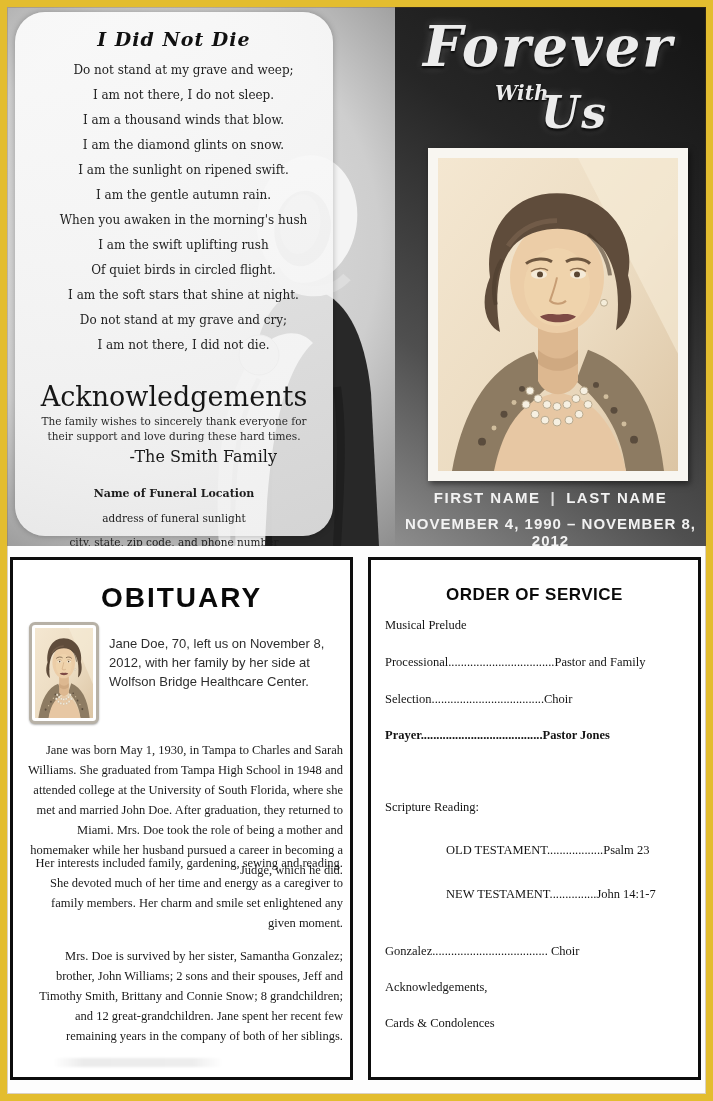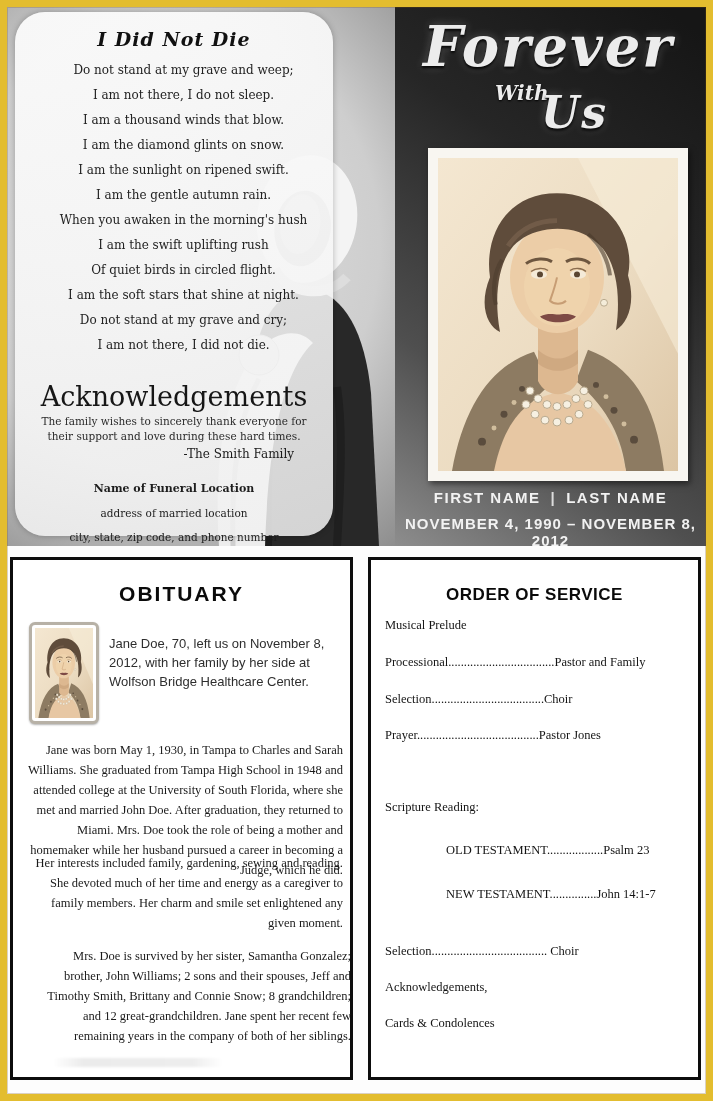--- a/index.html
+++ b/index.html
@@ -44,22 +44,22 @@
     font-size:12px; color:#222;padding-left:19px;
   }
   .ack-heading {
     margin-top:23px; font-family:"DejaVu Serif", serif; font-size:27px; color:#161616;
   }
   .ack-message {
     margin-top:2px; padding:0 16px; font-family:"DejaVu Serif", serif;
     font-size:10.5px; line-height:14.5px; color:#2a2a2a;
   }
   .ack-signature {
-    margin-top:4px; padding-right:39px; text-align:right;
-    font-family:"DejaVu Serif", serif; font-size:12px; color:#1a1a1a;
+    margin-top:4px; padding-right:56px; text-align:right;
+    font-family:"DejaVu Serif", serif; font-size:16px; color:#1a1a1a;
   }
   .location { margin-top:16px; }
   .location-name { height:24px; line-height:24px; font-family:"DejaVu Serif", serif; font-weight:bold; font-size:11px; }
   .location-line { height:24px; line-height:24px; font-family:"DejaVu Serif", serif; font-size:10.5px; }
 
   .cover-title { position:absolute; color:#ececec; font-family:"DejaVu Serif", serif; font-style:italic; }
   .cover-title.forever {
     left:28px; top:6px; font-size:56px; font-weight:bold; letter-spacing:2px;
     text-shadow: 0 2px 3px #000, 0 0 10px rgba(255,255,255,0.25);
   }
@@ -93,52 +93,52 @@
     position:absolute; top:11px; height:523px; box-sizing:border-box;
     border:3px solid #0d0d0d; background:#ffffff;
   }
   .obituary-box { left:3px; width:343px; }
   .order-box { left:361px; width:333px; }
 
   .box-title {
     position:absolute; left:0; width:100%; text-align:center;
     font-weight:bold; color:#0a0a0a;
   }
-  .obituary-box .box-title { top:22px; font-size:21px; letter-spacing:2px; }
+  .obituary-box .box-title { top:22px; font-size:28px; letter-spacing:2px; }
   .order-box  .box-title { top:25px; font-size:17px; letter-spacing:0.5px; }
 
   .obit-photo {
     position:absolute; left:16px; top:62px; width:58px; height:90px;
     background:#fff; padding:3px; border:3px solid #b7b1a6; border-radius:6px;
     box-shadow:0 1px 2px rgba(0,0,0,0.3);
   }
   .obit-photo svg { display:block; width:100%; height:100%; }
   .obit-intro {
     position:absolute; left:96px; top:74px; width:232px;
     font-size:13px; line-height:19px; color:#2e2e2e; text-align:left;
   }
   .obit-par {
     position:absolute; left:12px; width:318px; text-align:right;
     font-family:"Liberation Serif", serif; font-size:12.5px; line-height:20px; color:#1a1a1a;
   }
   .obit-p1 { top:180px; }
   .obit-p2 { top:293px; }
-  .obit-p3 { top:386px;margin-left:8px; }
+  .obit-p3 { top:386px; }
   .watermark {
     position:absolute; left:40px; top:498px; width:170px; height:9px;
     background: linear-gradient(90deg, rgba(0,0,0,0) 0%, rgba(0,0,0,0.08) 18%, rgba(0,0,0,0.07) 82%, rgba(0,0,0,0) 100%);
     filter: blur(1px); border-radius:4px;
   }
 
   .service-item {
     position:absolute; left:14px; width:305px; text-align:left;
     font-family:"Liberation Serif", serif; font-size:12.5px; color:#141414; white-space:nowrap;
   }
   .service-item.indent { left:75px; }
-  .si-0 { top:58px; }  .si-1 { top:95px; }  .si-2 { top:132px; } .si-3 { top:168px; }
+  .si-0 { top:58px; }  .si-1 { top:95px; }  .si-2 { top:132px; } .si-3 { top:168px;font-weight:bold; }
   .si-4 { top:240px; } .si-5 { top:283px; } .si-6 { top:327px; }
   .si-7 { top:384px; } .si-8 { top:420px; } .si-9 { top:456px; }
 </style>
 </head>
 <body>
 
 <svg width="0" height="0" style="position:absolute" aria-hidden="true">
   <defs>
     <linearGradient id="sepiaBg" x1="0" y1="0" x2="1" y2="1">
       <stop offset="0" stop-color="#f4e7d1"></stop>
@@ -260,21 +260,21 @@
             <div class="poem-line">Of quiet birds in circled flight.</div>
             <div class="poem-line">I am the soft stars that shine at night.</div>
             <div class="poem-line">Do not stand at my grave and cry;</div>
             <div class="poem-line">I am not there, I did not die.</div>
           </div>
           <div class="ack-heading">Acknowledgements</div>
           <div class="ack-message">The family wishes to sincerely thank everyone for their support and love during these hard times.</div>
           <div class="ack-signature">-The Smith Family</div>
           <div class="location">
             <div class="location-name">Name of Funeral Location</div>
-            <div class="location-line">address of married location</div>
+            <div class="location-line">address of funeral sunlight</div>
             <div class="location-line">city, state, zip code, and phone number</div>
           </div>
         </div>
       </div>
 
       <div class="cover-right">
         <div class="cover-title forever">Forever</div>
         <div class="cover-title with">With</div>
         <div class="cover-title us">Us</div>
 
@@ -314,20 +314,20 @@
       <div class="panel-box order-box">
         <div class="box-title">ORDER OF SERVICE</div>
 
         <div class="service-item si-0">Musical Prelude</div>
         <div class="service-item si-1">Processional..................................Pastor and Family</div>
         <div class="service-item si-2">Selection....................................Choir</div>
         <div class="service-item si-3">Prayer.......................................Pastor Jones</div>
         <div class="service-item si-4">Scripture Reading:</div>
         <div class="service-item si-5 indent">OLD TESTAMENT..................Psalm 23</div>
         <div class="service-item si-6 indent">NEW TESTAMENT...............John 14:1-7</div>
-        <div class="service-item si-7">Selection..................................... Choir</div>
+        <div class="service-item si-7">Gonzalez..................................... Choir</div>
         <div class="service-item si-8">Acknowledgements,</div>
         <div class="service-item si-9">Cards &amp; Condolences</div>
       </div>
     </div>
 
   </div>
 </div>
 
 </body></html>

